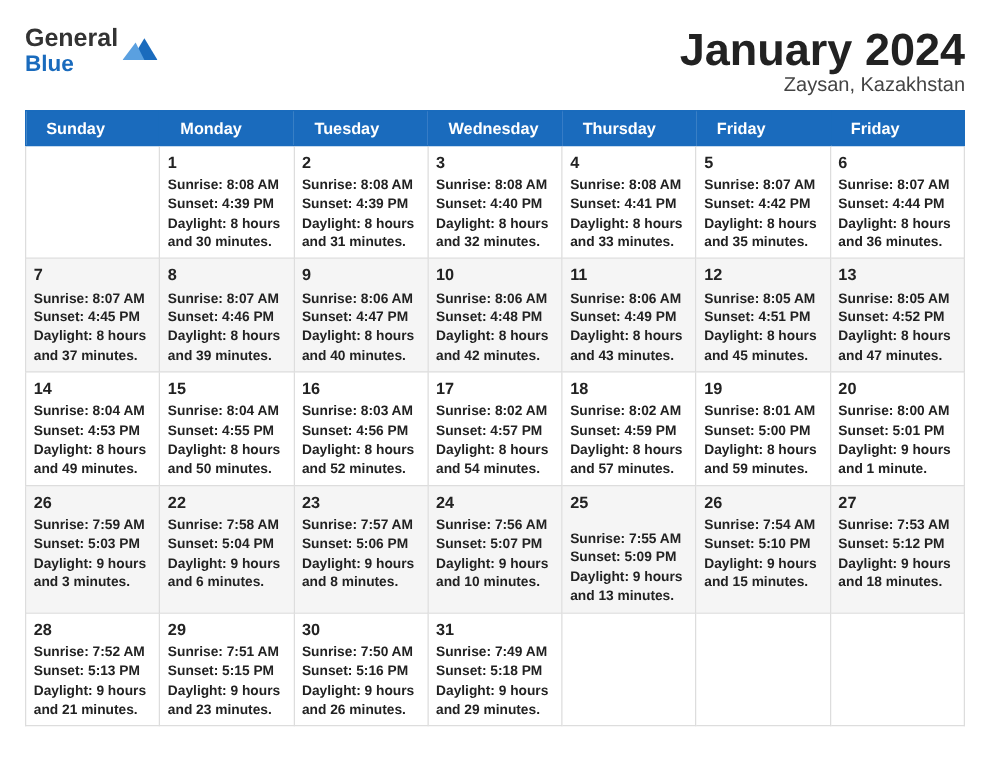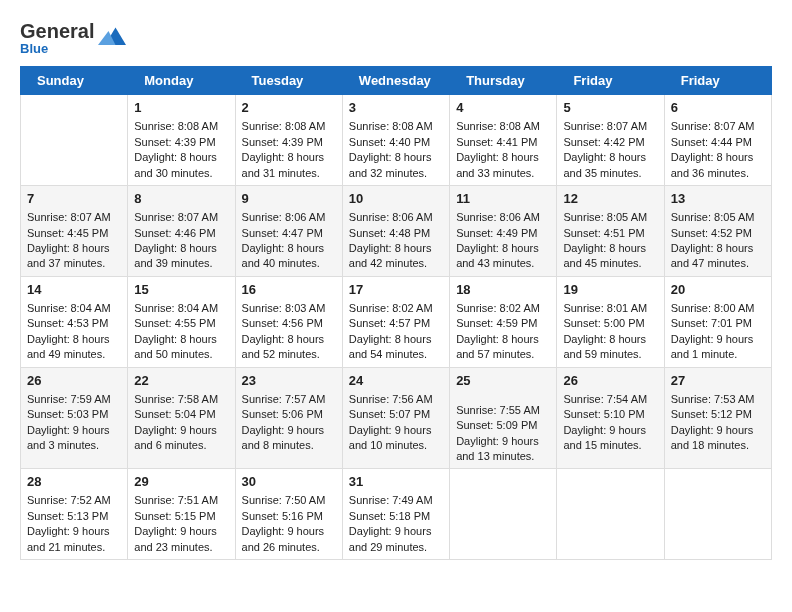--- a/index.html
+++ b/index.html
@@ -24,21 +24,21 @@
       display: flex;
       flex-direction: column;
       line-height: 1.1;
     }
     .logo-general {
       font-size: 20px;
       font-weight: bold;
       color: #333;
     }
     .logo-blue {
-      font-size: 13px;
+      font-size: 18px;
       font-weight: bold;
       color: #1a6bbd;
     }
     .logo-icon {
       width: 28px;
       height: 28px;
       margin-left: 4px;
     }
     .title-block {
       text-align: right;
@@ -87,36 +87,41 @@
       line-height: 1.4;
     }
     .day-num {
       font-weight: bold;
       font-size: 13px;
       margin-bottom: 2px;
     }
     .day-info {
       font-size: 11px;
       color: #222;
+      font-weight: bold;
     }
   </style>
 </head>
 <body>
 
 <div class="header">
   <div class="logo">
     <div class="logo-text">
       <span class="logo-general">General</span>
       <span class="logo-blue">Blue</span>
     </div>
     <svg class="logo-icon" viewBox="0 0 40 40">
       <polygon points="10,30 25,5 40,30" fill="#1a6bbd"></polygon>
       <polygon points="0,30 15,10 25,30" fill="#5aa0e0"></polygon>
     </svg>
   </div>
+  <div class="title-block">
+    <div class="month-title">January 2024</div>
+    <div class="location">Zaysan, Kazakhstan</div>
+  </div>
 </div>
 
 <table>
   <thead>
     <tr>
     <th>Sunday</th>
         <th>Monday</th>
         <th>Tuesday</th>
         <th>Wednesday</th>
         <th>Thursday</th>
@@ -260,21 +265,21 @@
         <td>
           <div class="day-num">19</div>
           <div class="day-info" style="white-space: pre-line;">Sunrise: 8:01 AM
 Sunset: 5:00 PM
 Daylight: 8 hours
 and 59 minutes.</div>
         </td>
         <td>
           <div class="day-num">20</div>
           <div class="day-info" style="white-space: pre-line;">Sunrise: 8:00 AM
-Sunset: 7:01 PM
+Sunset: 5:01 PM
 Daylight: 9 hours
 and 1 minute.</div>
         </td>
       </tr>
       <tr>
         <td>
           <div class="day-num">26</div>
           <div class="day-info" style="white-space: pre-line;">Sunrise: 7:59 AM
 Sunset: 5:03 PM
 Daylight: 9 hours

